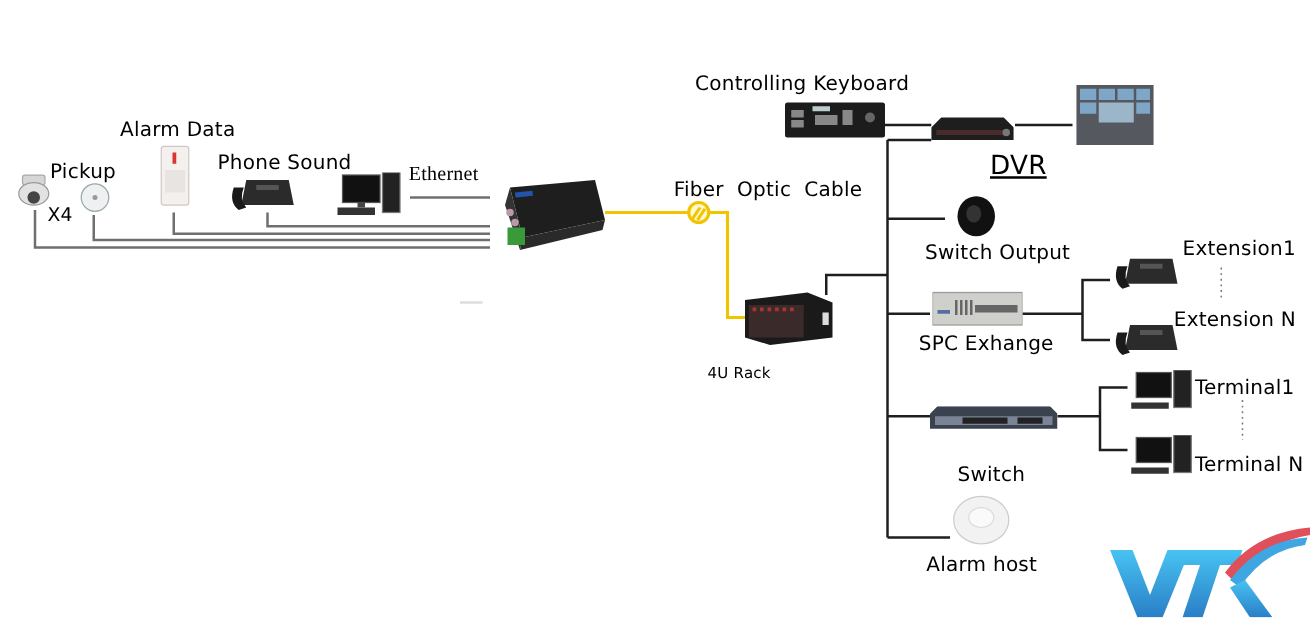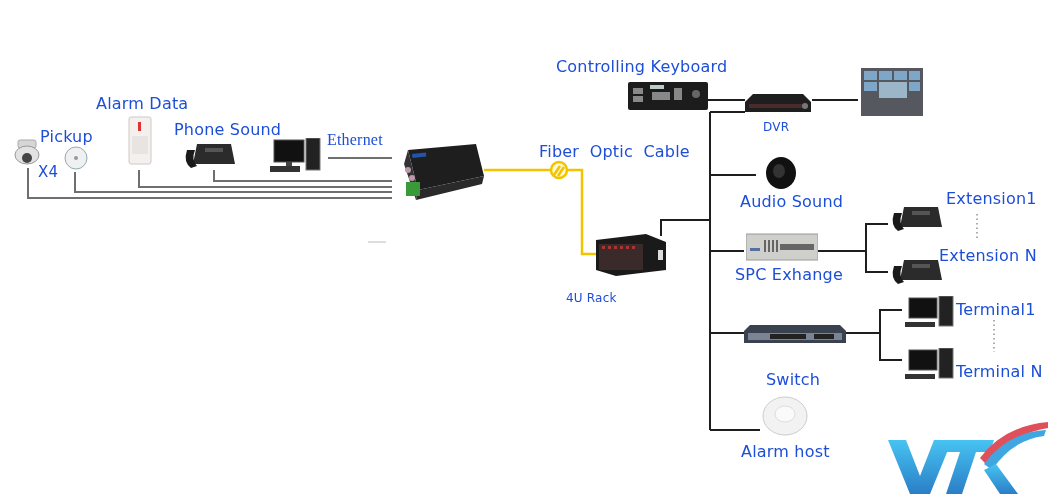--- a/index.html
+++ b/index.html
@@ -1,17 +1,17 @@
 <!DOCTYPE html>
 <html><head>
 <meta charset="utf-8">
 <style>
   html,body{margin:0;padding:0;background:#fff;}
   body{width:1050px;height:494px;position:relative;overflow:hidden;font-family:"DejaVu Sans","Liberation Sans",sans-serif;}
-  .lbl{position:absolute;font-size:15px;color:#1d4ed8;white-space:nowrap;letter-spacing:0.2px;}
+  .lbl{position:absolute;font-size:15px;color:#000000;white-space:nowrap;letter-spacing:0.2px;}
   svg.wires{position:absolute;left:0;top:0;}
   .dev{position:absolute;}
 </style>
 </head>
 <body>
 
 <svg class="wires" width="1050" height="494">
 
   <g stroke="#6f6f6f" stroke-width="2" fill="none">
     <polyline points="28,168 28,198 392,198"></polyline>
@@ -135,42 +135,42 @@
       <circle cx="68" cy="14" r="4" fill="#666"></circle>
     </svg>
 </div>
 <div class="dev" style="left:745px;top:92px;width:66px;height:22px;">
   <svg width="66" height="22">
       <path d="M8 2 L58 2 L66 10 L66 20 L0 20 L0 10 Z" fill="#1e1e1e"></path>
       <rect x="4" y="12" width="56" height="4" fill="#4a2a2a"></rect>
       <circle cx="60" cy="14" r="3" fill="#777"></circle>
     </svg>
 </div>
-<div class="lbl" style="left:763px;top:120px;font-size:12px;">DVR</div>
+<div class="lbl" style="left:792px;top:120px;font-size:21px;text-decoration:underline;">DVR</div>
 <div class="dev" style="left:861px;top:68px;width:62px;height:48px;">
   <svg width="62" height="48">
       <rect x="0" y="0" width="62" height="48" fill="#55585e"></rect>
       <g fill="#7ea6c8">
         <rect x="3" y="3" width="13" height="9"></rect>
         <rect x="18" y="3" width="13" height="9"></rect>
         <rect x="33" y="3" width="13" height="9"></rect>
         <rect x="48" y="3" width="11" height="9"></rect>
         <rect x="3" y="14" width="13" height="9"></rect>
         <rect x="48" y="14" width="11" height="9"></rect>
       </g>
       <rect x="18" y="14" width="28" height="16" fill="#9bb6c9"></rect>
     </svg>
 </div>
 <div class="dev" style="left:764px;top:154px;width:34px;height:36px;">
   <svg width="34" height="36">
       <ellipse cx="17" cy="19" rx="15" ry="16" fill="#111"></ellipse>
       <ellipse cx="15" cy="17" rx="6" ry="7" fill="#333"></ellipse>
     </svg>
 </div>
-<div class="lbl" style="left:740px;top:192px;font-size:16px;">Audio Sound</div>
+<div class="lbl" style="left:740px;top:192px;font-size:16px;">Switch Output</div>
 <div class="dev" style="left:746px;top:232px;width:72px;height:30px;">
   <svg width="72" height="30">
       <rect x="0" y="2" width="72" height="26" fill="#cfd0cc" stroke="#9a9a98"></rect>
       <g fill="#666">
         <rect x="18" y="8" width="2" height="12"></rect>
         <rect x="22" y="8" width="2" height="12"></rect>
         <rect x="26" y="8" width="2" height="12"></rect>
         <rect x="30" y="8" width="2" height="12"></rect>
         <rect x="34" y="12" width="34" height="6"></rect>
       </g>

